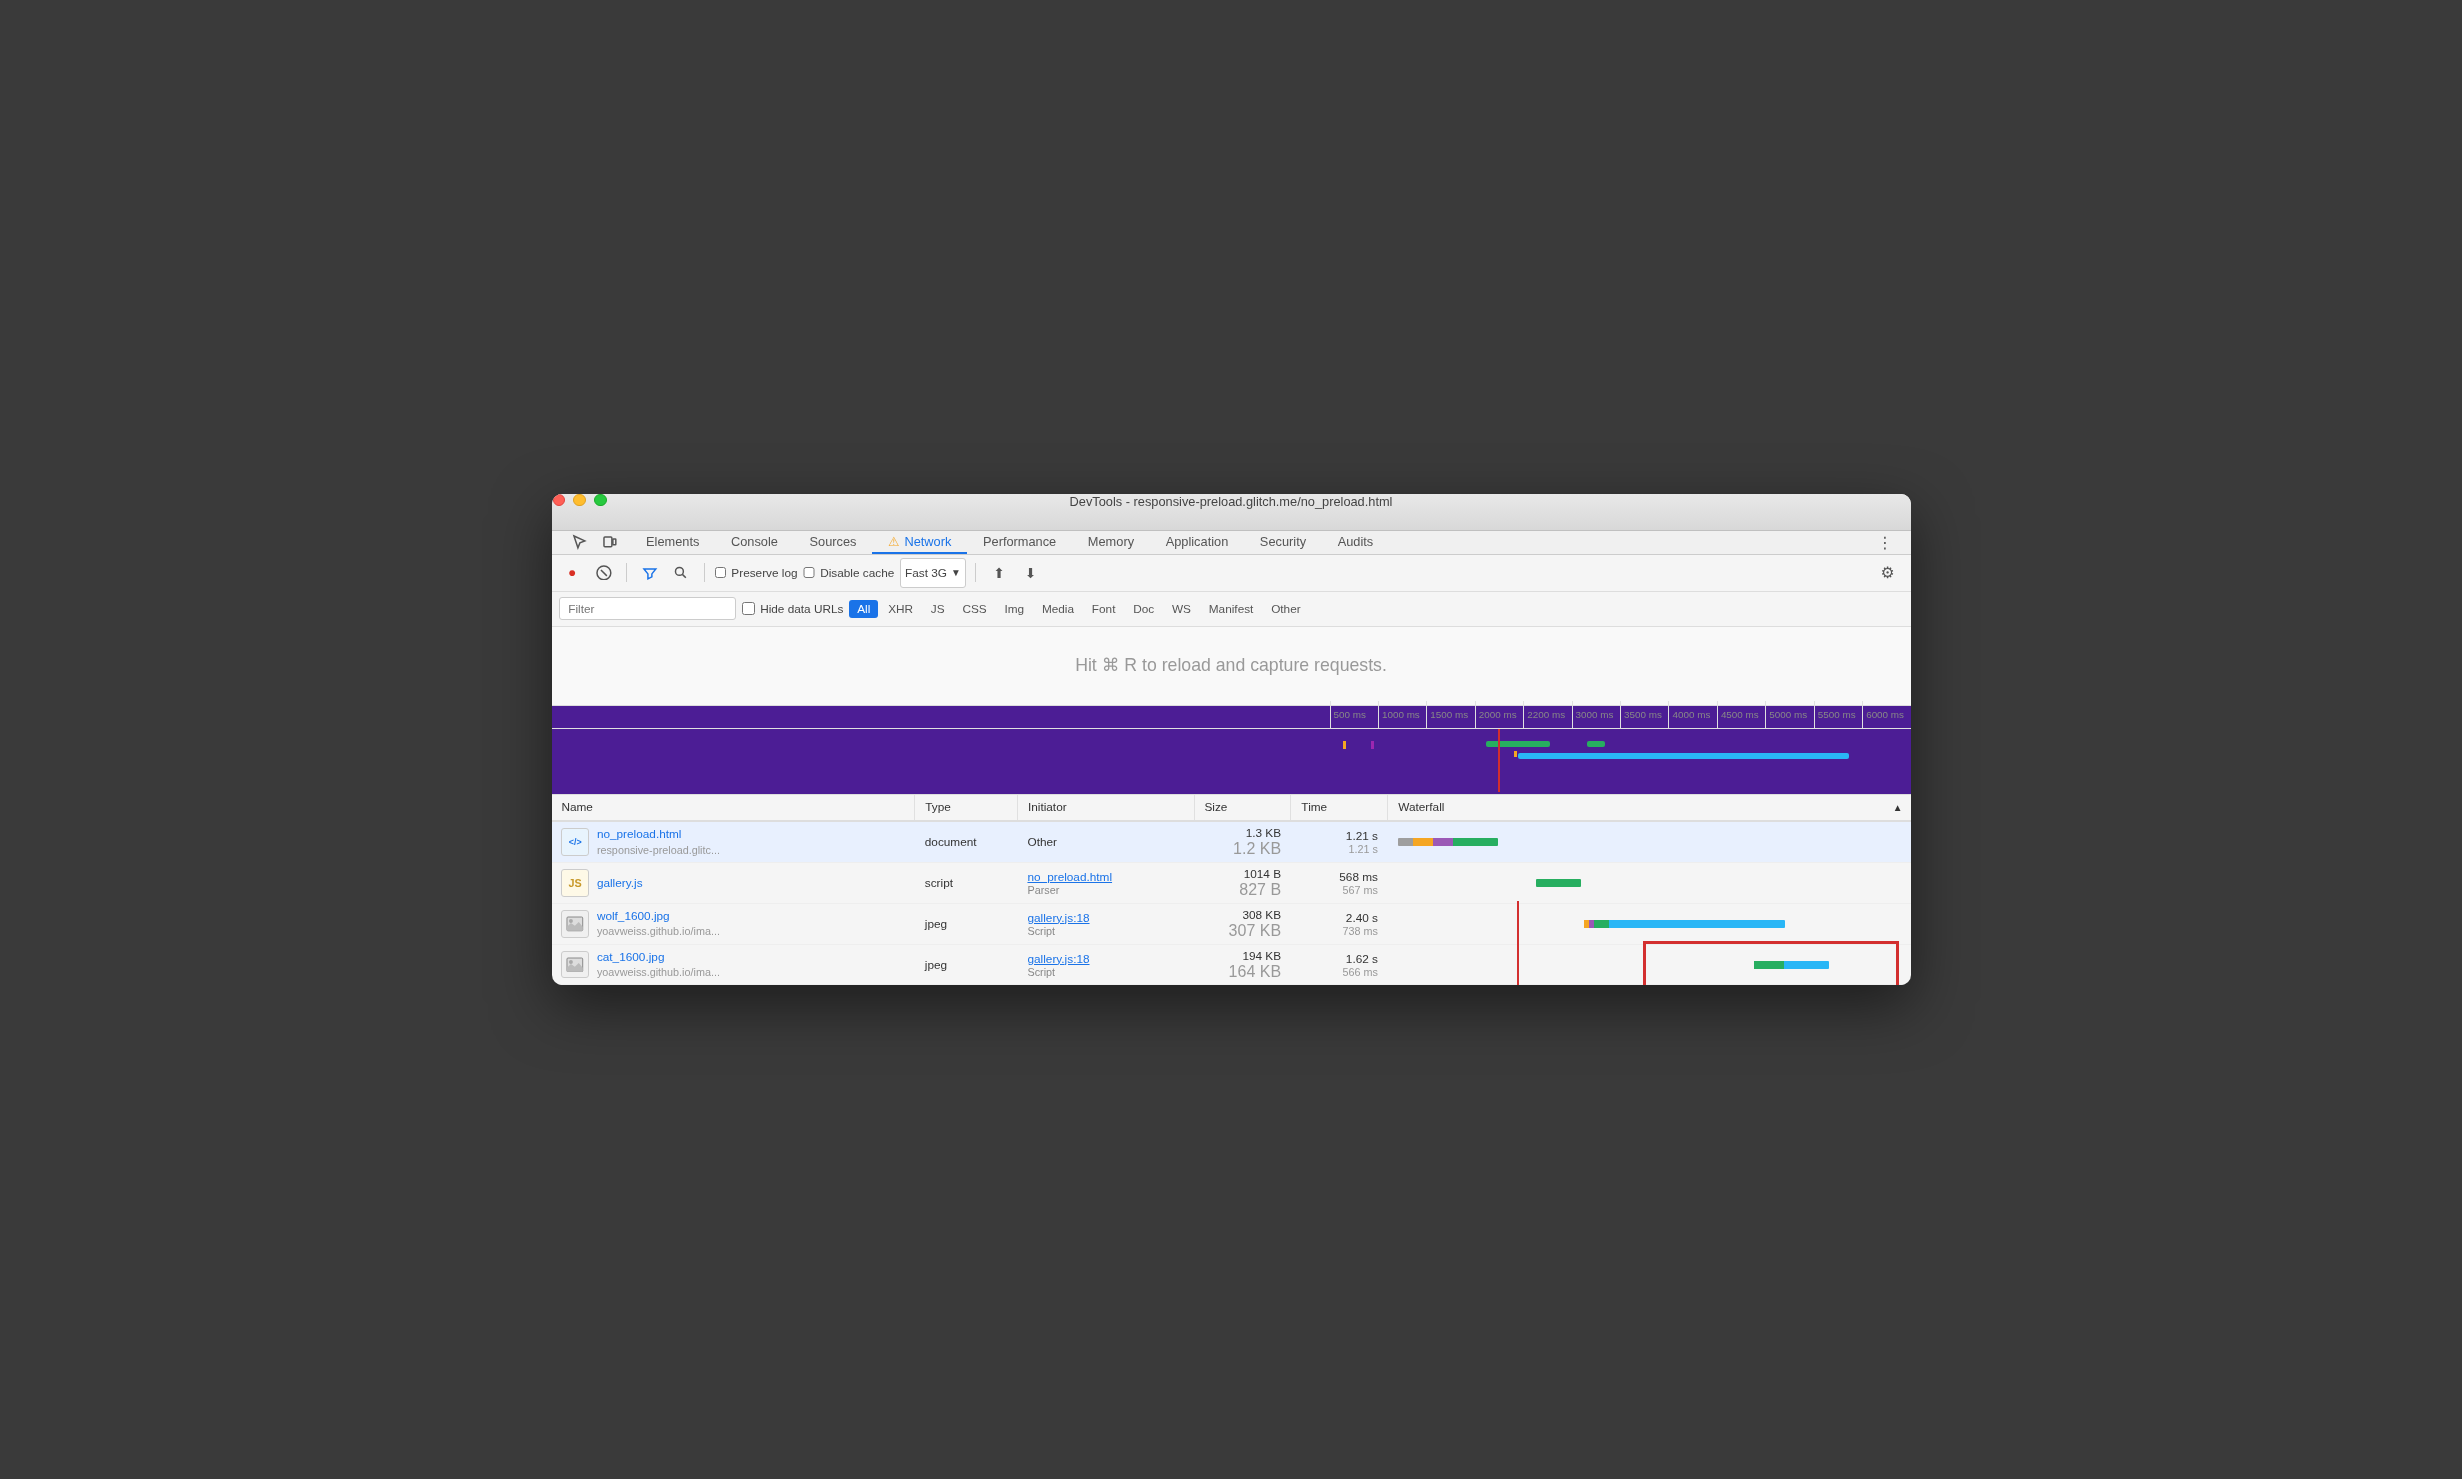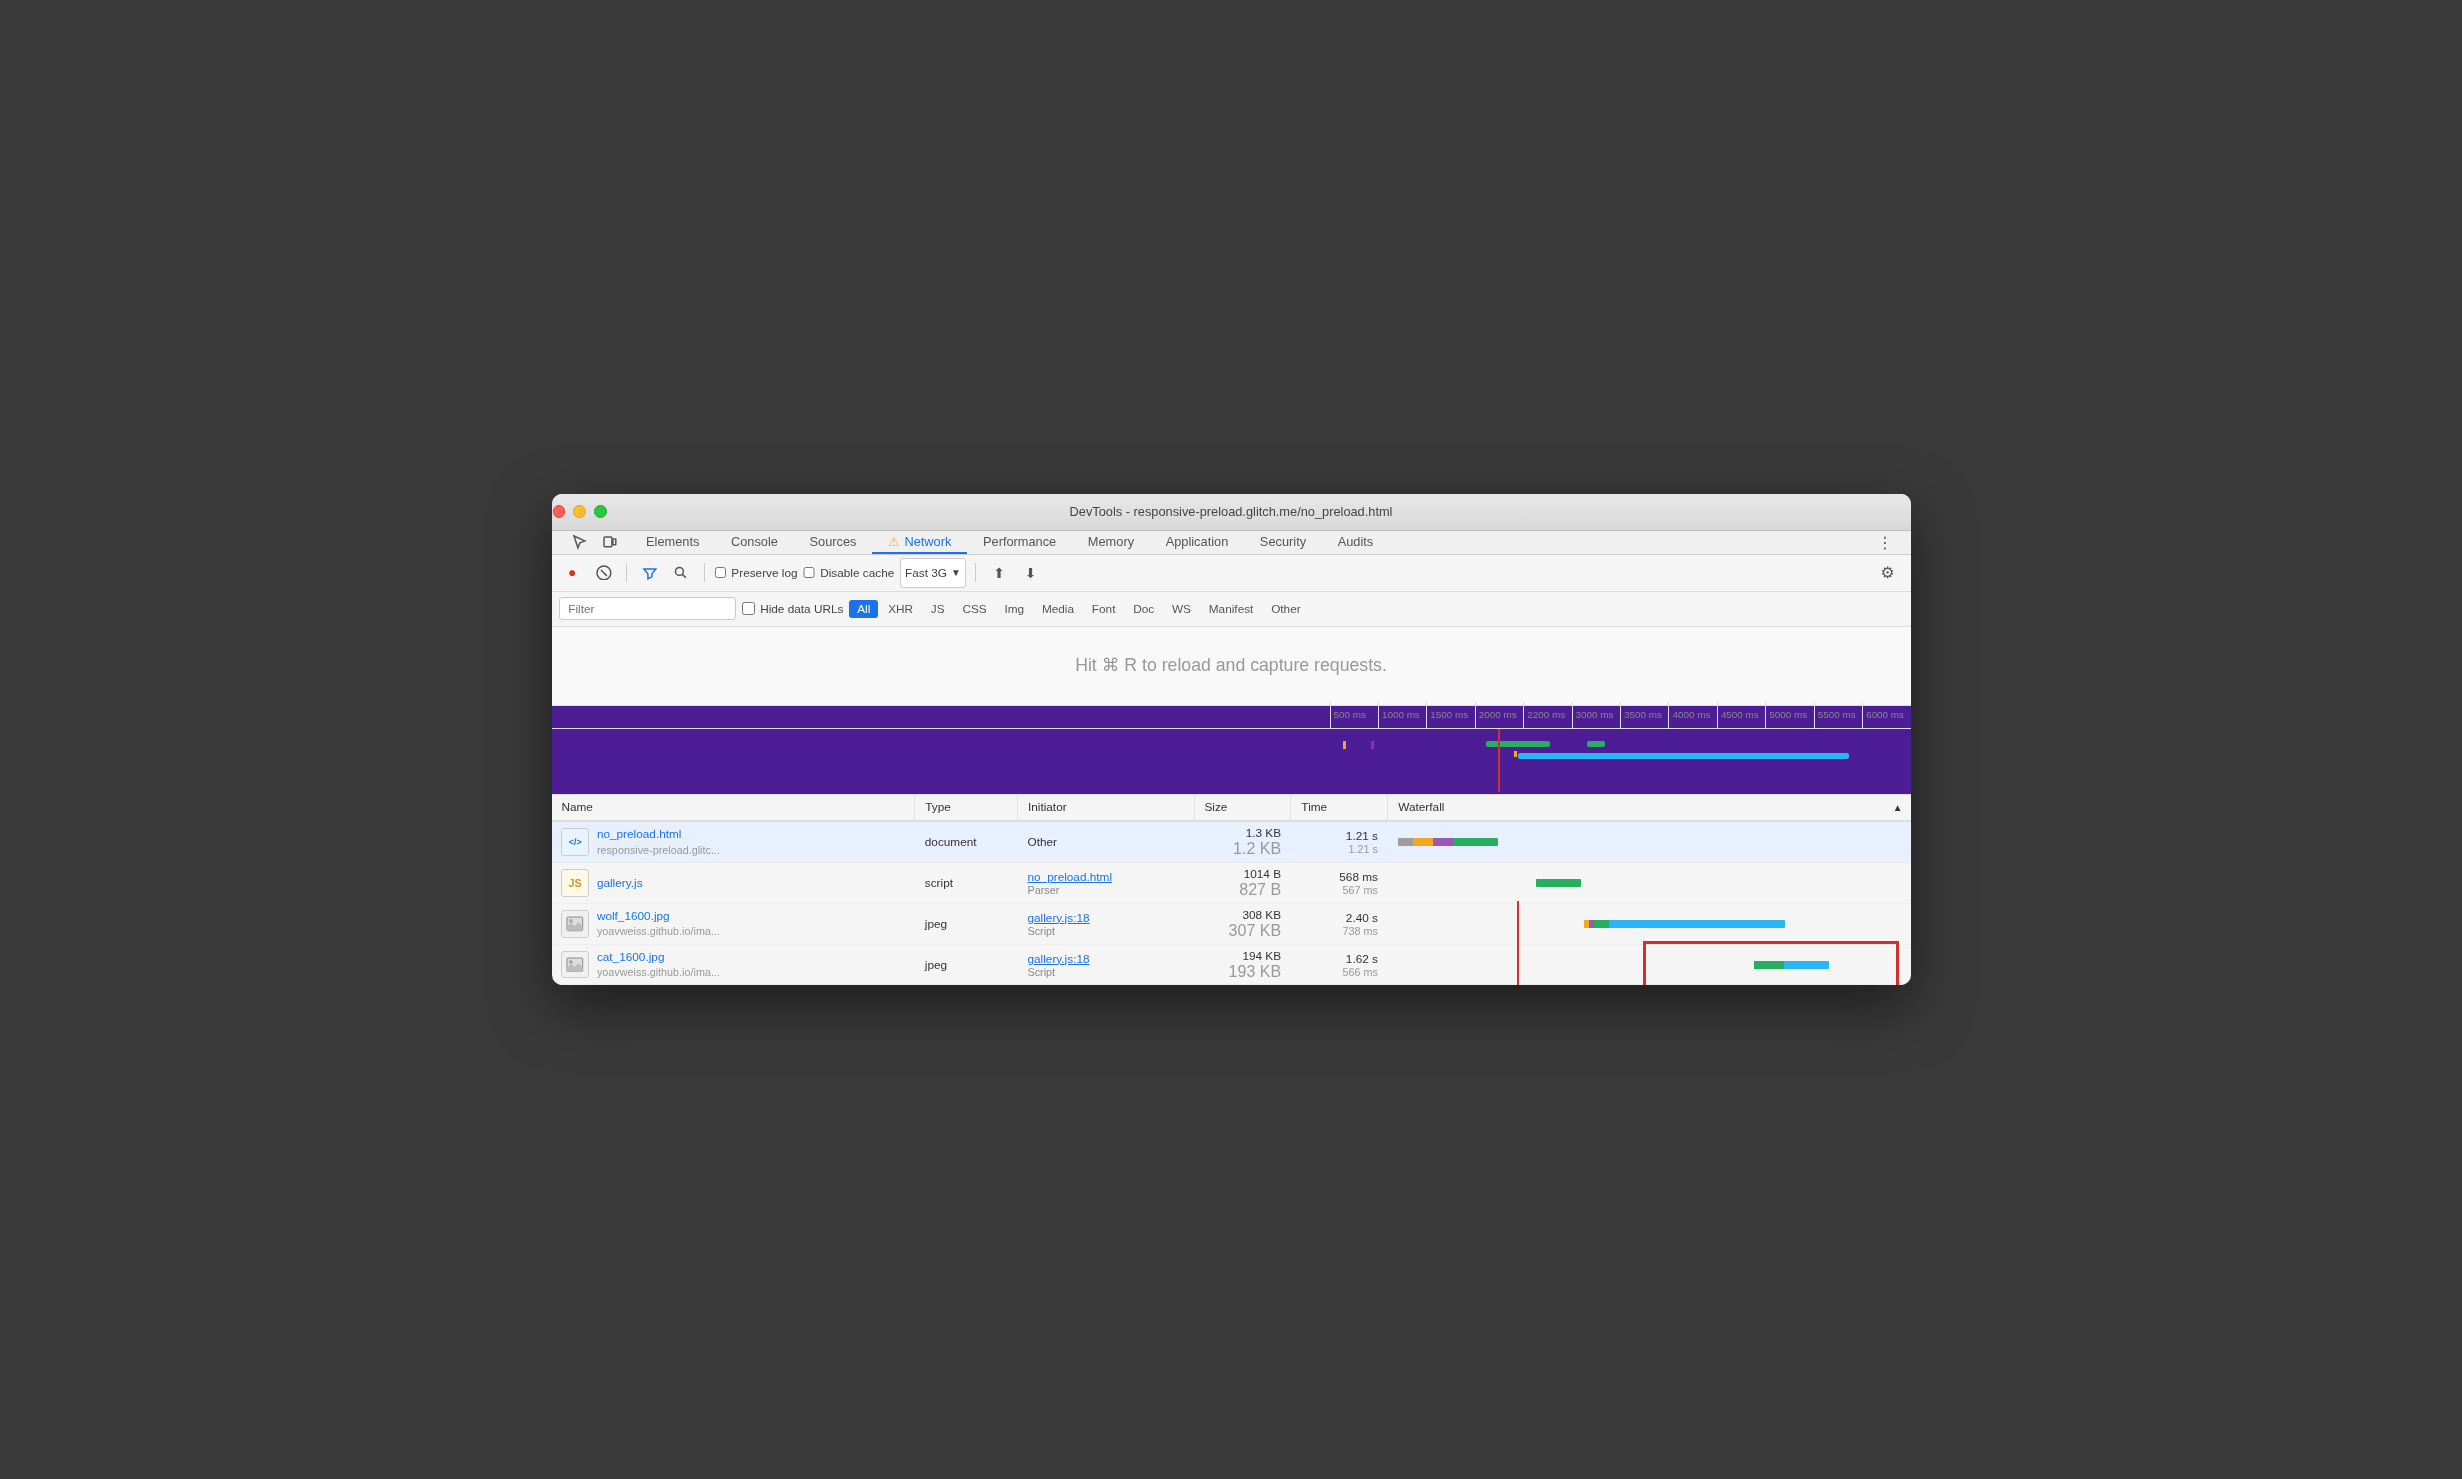--- a/index.html
+++ b/index.html
@@ -16,21 +16,21 @@
       background: #f5f5f5;
       border-radius: 9.9px;
       box-shadow: 0 19.7px 59px rgba(0,0,0,0.5);
       overflow: hidden;
     }
     
     .titlebar {
       background: linear-gradient(to bottom, #e8e8e8, #d8d8d8);
       height: 37px;
       display: flex;
-      align-items: center;
+      align-items: flex-start;
       padding: 0 1px;
       border-bottom: 1px solid #c0c0c0;
       position: relative;
     }
     .window-controls {
       display: flex;
       gap: 7.9px;
     }
     .control {
       width: 12.8px;
@@ -686,21 +686,21 @@
               </div>
             </div>
           </td>
           <td class="col-type">jpeg</td>
           <td class="col-initiator">
             <span class="initiator-link">gallery.js:18</span>
             <span class="initiator-sub">Script</span>
           </td>
           <td class="col-size size-cell">
             <span class="size-primary">194 KB</span>
-            <span class="size-secondary">193 KB</span>
+            <span class="size-secondary">164 KB</span>
           </td>
           <td class="col-time time-cell">
             <span class="time-primary">1.62 s</span>
             <span class="time-secondary">566 ms</span>
           </td>
           <td class="col-waterfall">
 
             <div class="wf-wrapper" style="position:relative; height:19.7px; width:100%;">
               <div style="position:absolute; left:70.8%; top:5.9px; width:6%; height:7.9px; background:#27ae60;"></div>
               <div style="position:absolute; left:76.8%; top:5.9px; width:9%; height:7.9px; background:#29b6f6; border-radius:0 1px 1px 0;"></div>

